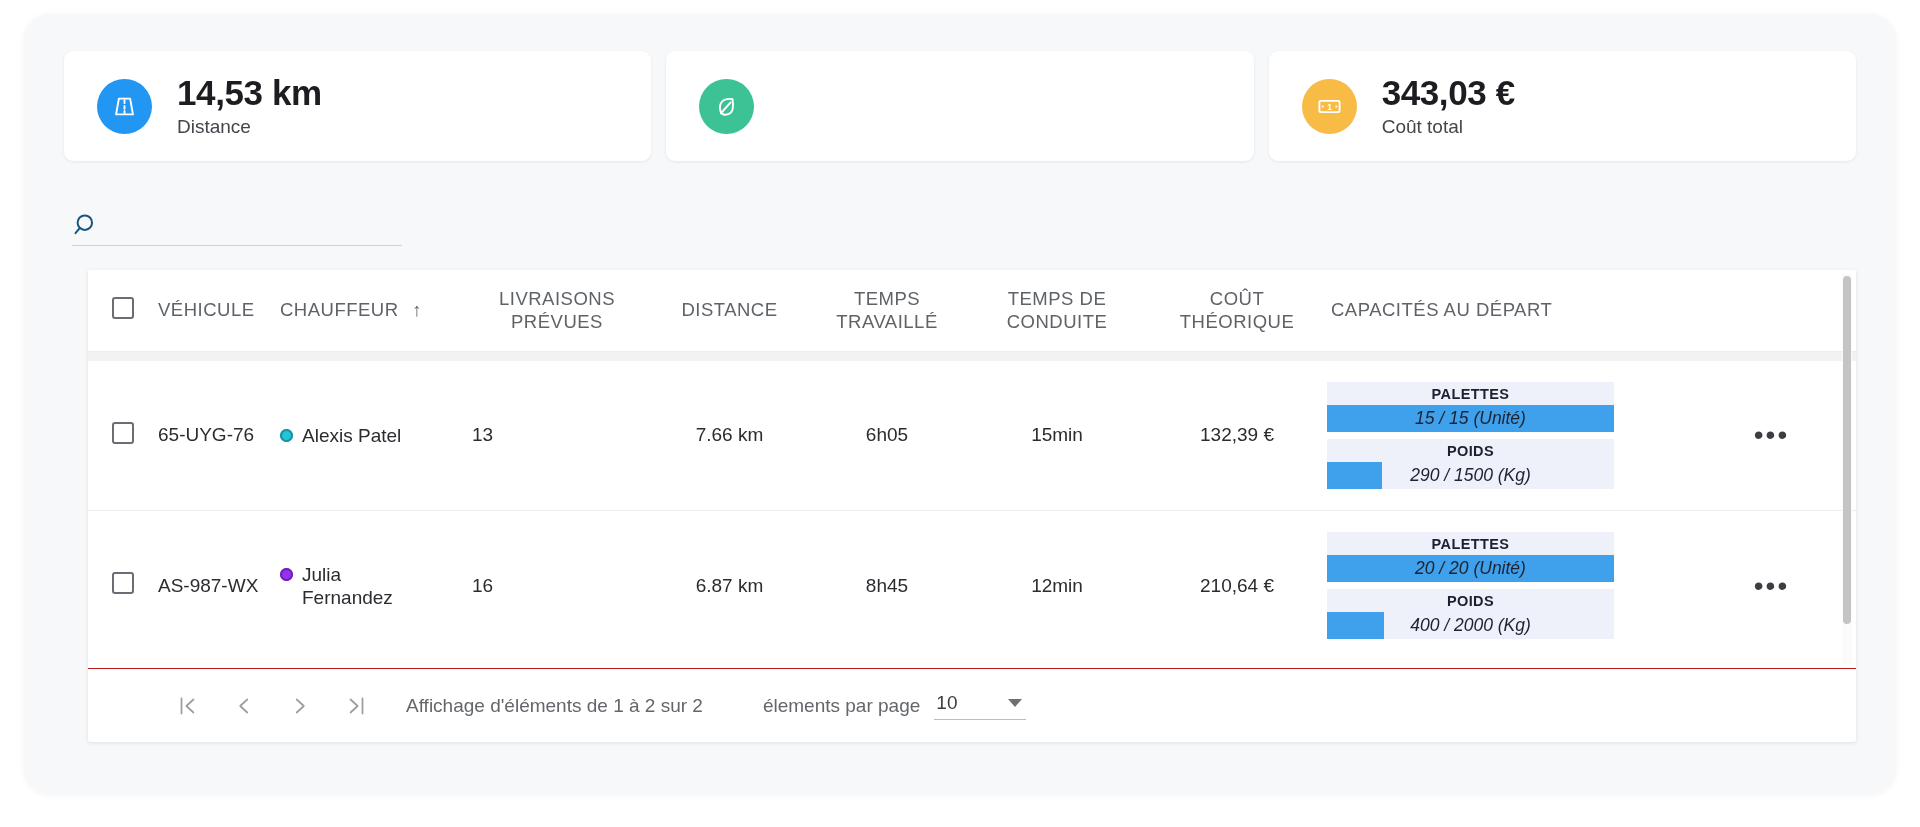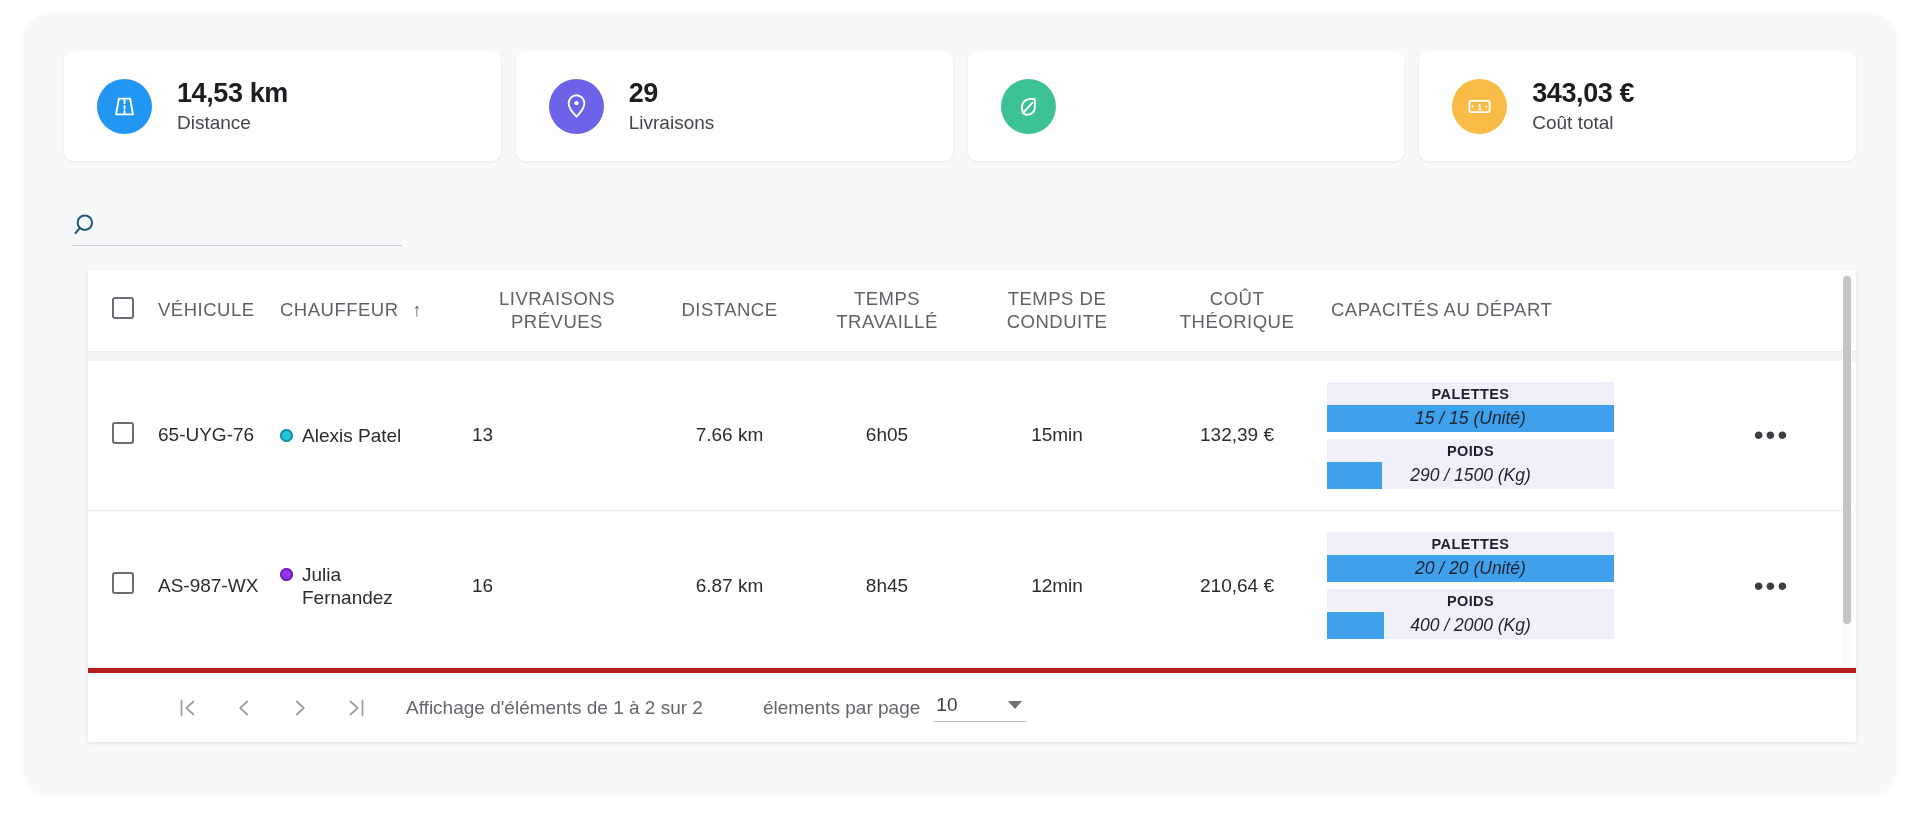--- a/index.html
+++ b/index.html
@@ -41,21 +41,21 @@
   }
   .kpi-icon {
     width: 55px; height: 55px;
     border-radius: 50%;
     flex: 0 0 55px;
     display: flex; align-items: center; justify-content: center;
   }
   .kpi-icon svg { width: 27px; height: 27px; display:block; }
   .kpi-text { display: flex; flex-direction: column; justify-content: center; }
   .kpi-value {
-    font-size: 27px;
+    font-size: 35px;
     font-weight: 700;
     color: #1c1d21;
     letter-spacing: -0.4px;
     line-height: 1.15;
   }
   .kpi-label {
     font-size: 19px;
     color: #44464c;
     font-weight: 400;
     margin-top: 3px;
@@ -214,21 +214,21 @@
     position: absolute;
     left: 1px; top: 2px;
     width: 8px; height: 348px;
     background: #c4c4c4;
     border-radius: 5px;
     cursor: pointer;
   }
 
   
   .paginator {
-    border-top: 5px solid #b91c1c;
+    border-top: 1px solid #b91c1c;
     height: 74px;
     display: flex;
     align-items: center;
     padding-left: 72px;
     gap: 0;
     background: #fff;
   }
   .pg-btn {
     width: 56px; height: 40px;
     display: flex; align-items: center; justify-content: center;
@@ -279,34 +279,20 @@
             <path d="M12 16 L12 18"></path>
           </svg>
         </span>
       </div>
       <div class="kpi-text">
         <div class="kpi-value">14,53 km</div>
         <div class="kpi-label">Distance</div>
       </div>
     </div>
 
-    <div class="kpi-card">
-      <div class="kpi-icon" style="background:#6c63e8">
-        <span>
-          <svg viewBox="0 0 24 24" fill="none" stroke="#ffffff" stroke-width="1.7" stroke-linecap="round" stroke-linejoin="round">
-            <path d="M12 21s7-7.2 7-12a7 7 0 1 0-14 0c0 4.8 7 12 7 12z"></path>
-            <circle cx="12" cy="9" r="1.9" fill="#ffffff" stroke="none"></circle>
-          </svg>
-        </span>
-      </div>
-      <div class="kpi-text">
-        <div class="kpi-value">29</div>
-        <div class="kpi-label">Livraisons</div>
-      </div>
-    </div>
 
     <div class="kpi-card">
       <div class="kpi-icon" style="background:#3dc295">
         <span>
           <svg viewBox="0 0 24 24" fill="none" stroke="#ffffff" stroke-width="1.7" stroke-linecap="round" stroke-linejoin="round">
             <path d="M17.5 5.5C9 4 5 9 6.5 15.5c1.4 6 9.8 4.4 11-1.5 1-5-0.6-7.7 0-8.5z"></path>
             <path d="M15.5 8.5 L7 18"></path>
           </svg>
         </span>
       </div>

